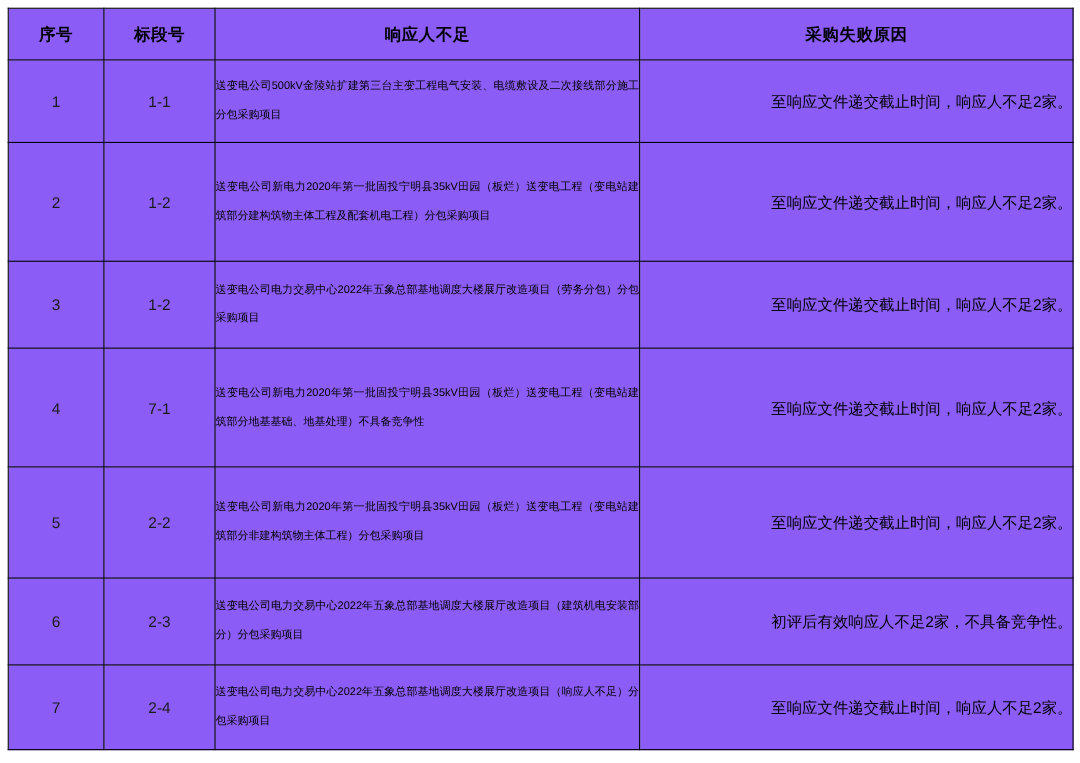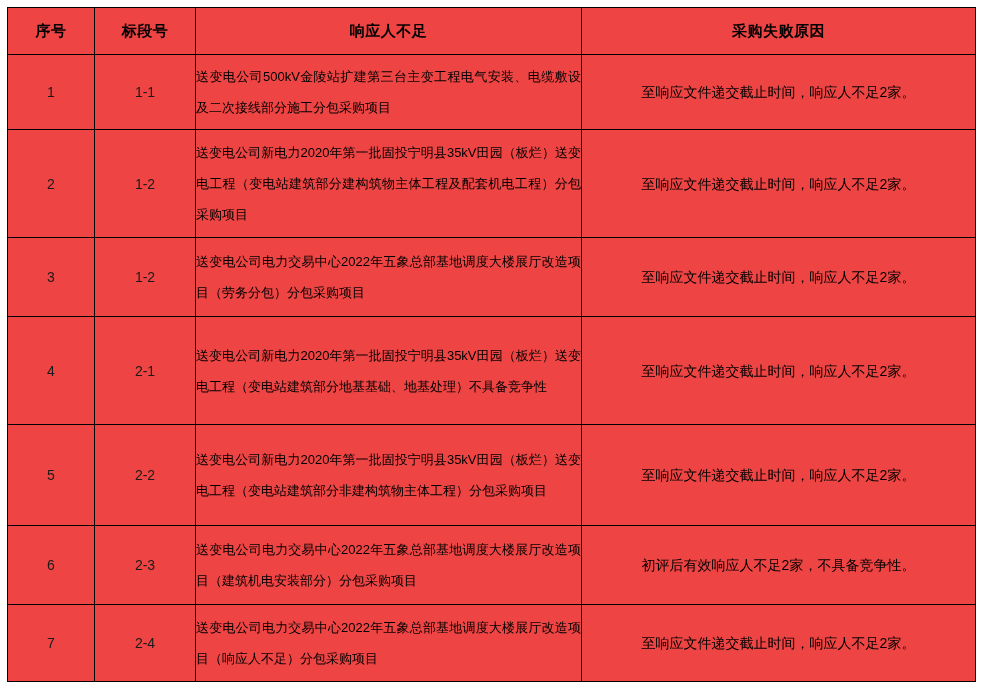--- a/index.html
+++ b/index.html
@@ -27,21 +27,21 @@
     width: 968px;
     border-collapse: collapse;
     table-layout: fixed;
     background: #ffffff;
   }
   table.failure-table td,
   table.failure-table th {
     border: 1px solid #000000;
     padding: 0;
     vertical-align: middle;
-    background: #ef4444;
+    background: #8b5cf6;
   }
   
   col.c-seq   { width: 87px; }
   col.c-lot   { width: 101px; }
   col.c-name  { width: 386px; }
   col.c-reason{ width: 394px; }
 
   thead th {
     height: 46px;
     font-size: 15px;
@@ -49,31 +49,31 @@
     text-align: center;
     letter-spacing: 0.5px;
   }
   td.seq-cell,
   td.lot-cell {
     text-align: center;
     font-size: 14px;
     color: #1a1a1a;
   }
   td.name-cell {
-    font-size: 13px;
-    line-height: 31px;
+    font-size: 10px;
+    line-height: 26px;
     padding: 9px 10px 9px 12px;
     text-align: justify;
     text-justify: inter-ideograph;
   }
   td.reason-cell {
     font-size: 14px;
     line-height: 26px;
     padding: 6px 10px 6px 30px;
-    text-align: center;
+    text-align: right;
   }
   
   tr.r1 td { height: 74px; }
   tr.r2 td { height: 107px; }
   tr.r3 td { height: 78px; }
   tr.r4 td { height: 107px; }
   tr.r5 td { height: 100px; }
   tr.r6 td { height: 78px; }
   tr.r7 td { height: 76px; }
 </style>
@@ -110,21 +110,21 @@
         <td class="reason-cell">至响应文件递交截止时间，响应人不足2家。</td>
       </tr>
       <tr class="r3">
         <td class="seq-cell">3</td>
         <td class="lot-cell">1-2</td>
         <td class="name-cell">送变电公司电力交易中心2022年五象总部基地调度大楼展厅改造项目（劳务分包）分包采购项目</td>
         <td class="reason-cell">至响应文件递交截止时间，响应人不足2家。</td>
       </tr>
       <tr class="r4">
         <td class="seq-cell">4</td>
-        <td class="lot-cell">2-1</td>
+        <td class="lot-cell">7-1</td>
         <td class="name-cell">送变电公司新电力2020年第一批固投宁明县35kV田园（板烂）送变电工程（变电站建筑部分地基基础、地基处理）不具备竞争性</td>
         <td class="reason-cell">至响应文件递交截止时间，响应人不足2家。</td>
       </tr>
       <tr class="r5">
         <td class="seq-cell">5</td>
         <td class="lot-cell">2-2</td>
         <td class="name-cell">送变电公司新电力2020年第一批固投宁明县35kV田园（板烂）送变电工程（变电站建筑部分非建构筑物主体工程）分包采购项目</td>
         <td class="reason-cell">至响应文件递交截止时间，响应人不足2家。</td>
       </tr>
       <tr class="r6">

